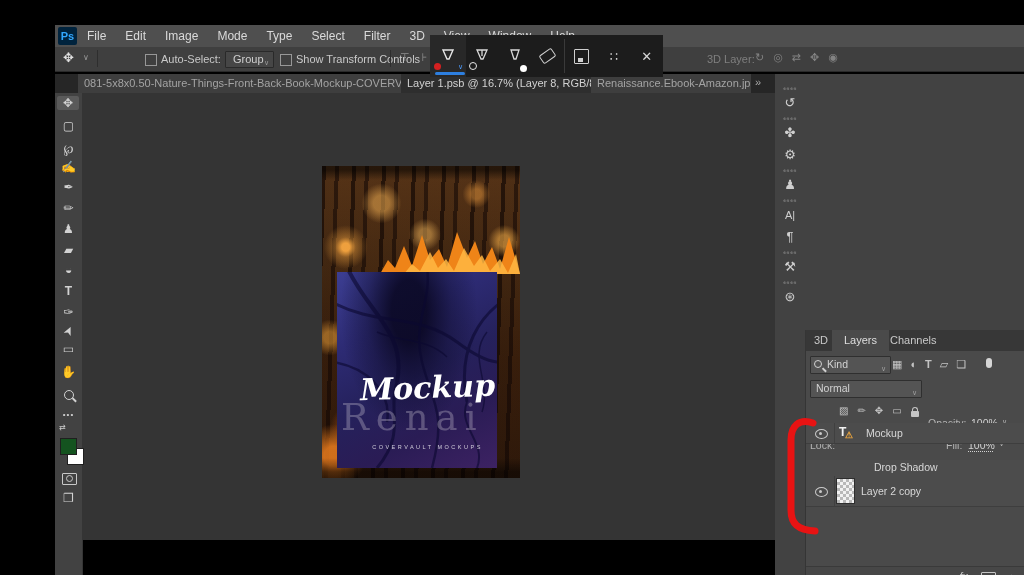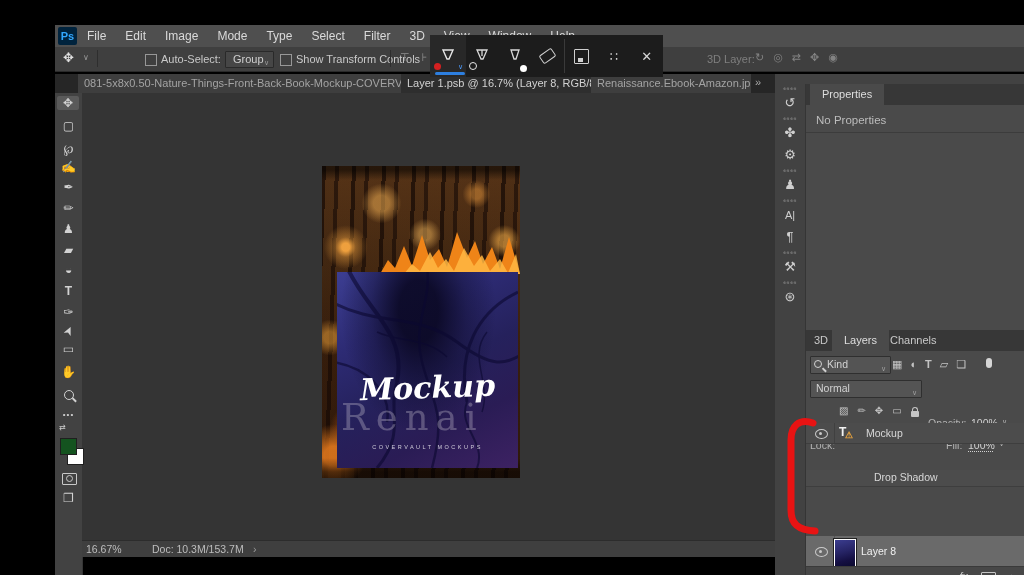--- a/index.html
+++ b/index.html
@@ -57,21 +57,21 @@
      radial-gradient(circle at 78% 9%, rgba(230,150,60,.5) 0 5px, transparent 14px),
      radial-gradient(circle at 92% 24%, rgba(240,170,70,.6) 0 6px, transparent 16px),
      radial-gradient(circle at 6% 93%, rgba(235,125,30,.85) 0 10px, transparent 32px),
      radial-gradient(circle at 16% 84%, rgba(205,95,22,.55) 0 8px, transparent 24px),
      radial-gradient(circle at 4% 55%, rgba(250,170,60,.5) 0 6px, transparent 18px),
      repeating-linear-gradient(92deg, rgba(25,12,6,.72) 0 4px, rgba(96,58,26,.28) 4px 13px, rgba(30,15,8,.65) 13px 17px, rgba(128,76,32,.22) 17px 30px),
      linear-gradient(180deg,#4a2c14 0%,#36200e 30%,#241106 62%,#170a04 100%);}
   .photo-shade{position:absolute;left:0;top:0;width:198px;height:312px;
     background:linear-gradient(180deg,rgba(0,0,0,.55) 0 4px,transparent 14px),linear-gradient(0deg,rgba(0,0,0,.5) 0 6px,transparent 20px);}
   .flames{position:absolute;left:58px;top:60px;width:140px;height:48px;}
-  .cover{position:absolute;left:15px;top:106px;width:181px;height:196px;overflow:hidden;
+  .cover{position:absolute;left:15px;top:106px;width:160px;height:196px;overflow:hidden;
     background:
      radial-gradient(ellipse at 45% 20%, rgba(8,6,30,.85) 0 14%, rgba(8,6,30,.35) 34%, transparent 55%),
      linear-gradient(152deg,#3c3e92 0%,#2d2b74 28%,#25215c 52%,#2a1c55 74%,#3d2263 100%);}
   .cover svg{position:absolute;left:0;top:0;}
   .ghost-text{position:absolute;left:4px;top:124px;width:177px;font-family:"DejaVu Serif",serif;
     font-size:37px;letter-spacing:7px;color:rgba(205,200,212,.33);white-space:nowrap;}
   .cover-title{position:absolute;left:0;top:98px;width:181px;text-align:center;font-family:"DejaVu Serif",serif;
     font-style:italic;font-weight:bold;font-size:30px;color:#ffffff;transform:rotate(-2deg);}
   .cover-sub{position:absolute;left:0;top:172px;width:181px;text-align:center;font-size:5.5px;
     letter-spacing:2.5px;color:rgba(255,255,255,.75);}
@@ -240,52 +240,40 @@
             <path d="M150 60 C130 85, 155 110, 145 140" stroke-width="1.5"></path>
           </g>
         </svg>
         <span class="ghost-text">Renai</span>
         <span class="cover-title">Mockup</span>
         <span class="cover-sub">COVERVAULT MOCKUPS</span>
       </div>
     </div>
   </div>
 
-  <div class="abs statusbar">
-    <span class="abs" style="left:4px;top:2px">16.67%</span>
-    <span class="abs" style="left:70px;top:2px">Doc: 10.3M/153.7M</span>
-    <span class="abs" style="left:171px;top:2px;color:#9a9a9a">›</span>
-  </div>
 
 
   <div class="abs rightregion">
     <div class="dockstrip">
       <span class="grip"></span>
       <span class="dock-ic">↺</span>
       <span class="grip"></span>
       <span class="dock-ic">✤</span>
       <span class="dock-ic">⚙</span>
       <span class="grip"></span>
       <span class="dock-ic">♟</span>
       <span class="grip"></span>
       <span class="dock-ic" style="font-size:11px">A|</span>
       <span class="dock-ic">¶</span>
       <span class="grip"></span>
       <span class="dock-ic">⚒</span>
       <span class="grip"></span>
       <span class="dock-ic">⊛</span>
     </div>
 
-    <div class="panel" style="left:30px;top:10px;width:219px;height:246px">
-      <div class="panel-head">
-        <span class="ptab ptab-active" style="left:4px">Properties</span>
-      </div>
-      <span class="noprops">No Properties</span>
-      <span class="props-div"></span>
-    </div>
 
     <div class="panel" style="left:30px;top:256px;width:219px;height:245px">
       <div class="panel-head">
         <span class="ptab" style="left:0px;padding:0 8px">3D</span>
         <span class="ptab ptab-active" style="left:26px">Layers</span>
         <span class="ptab" style="left:72px">Channels</span>
       </div>
 
       <div class="abs" style="left:0;top:21px;width:219px;height:26px">
         <span class="field" style="left:4px;top:5px;width:58px;padding-left:16px"><span class="mag" style="position:absolute;left:3px;top:3px;width:6px;height:6px;border-width:1px"></span><span>Kind</span><span class="sc">∨</span></span>
@@ -320,29 +308,29 @@
         <span class="small-label" style="left:193px;top:6px;font-size:7px">∨</span>
       </div>
 
       <div class="layerrow" style="top:93px;height:20px">
         <span class="eyecell">
             <span class="eye"></span>
           </span>
         <span class="thumbT"><span>T</span><span class="warn">⚠</span></span>
         <span class="lname" style="left:60px;top:4px">Mockup</span>
       </div>
-      <div class="layerrow" style="top:140px;height:16px">
+      <div class="layerrow" style="top:130px;height:16px">
         <span class="lname" style="left:68px;top:1px">Drop Shadow</span>
       </div>
-      <div class="layerrow sel" style="top:206px;height:30px">
-        <span class="eyecell" style="border-right-color:#585858">
+      <div class="layerrow" style="top:146px;height:30px">
+        <span class="eyecell">
             <span class="eye"></span>
           </span>
-        <span class="thumb8"></span>
-        <span class="lname" style="left:55px;top:9px;color:#f0f0f0">Layer 8</span>
+        <span class="checker" style="left:30px;top:2px"></span>
+        <span class="lname" style="left:55px;top:9px">Layer 2 copy</span>
       </div>
       <div class="lfooter">
         <div class="ics">
           <span>∞</span>
           <span style="font-style:italic">fx</span>
           <span class="maskic"></span>
           <span>◐</span>
         </div>
       </div>
     </div>

